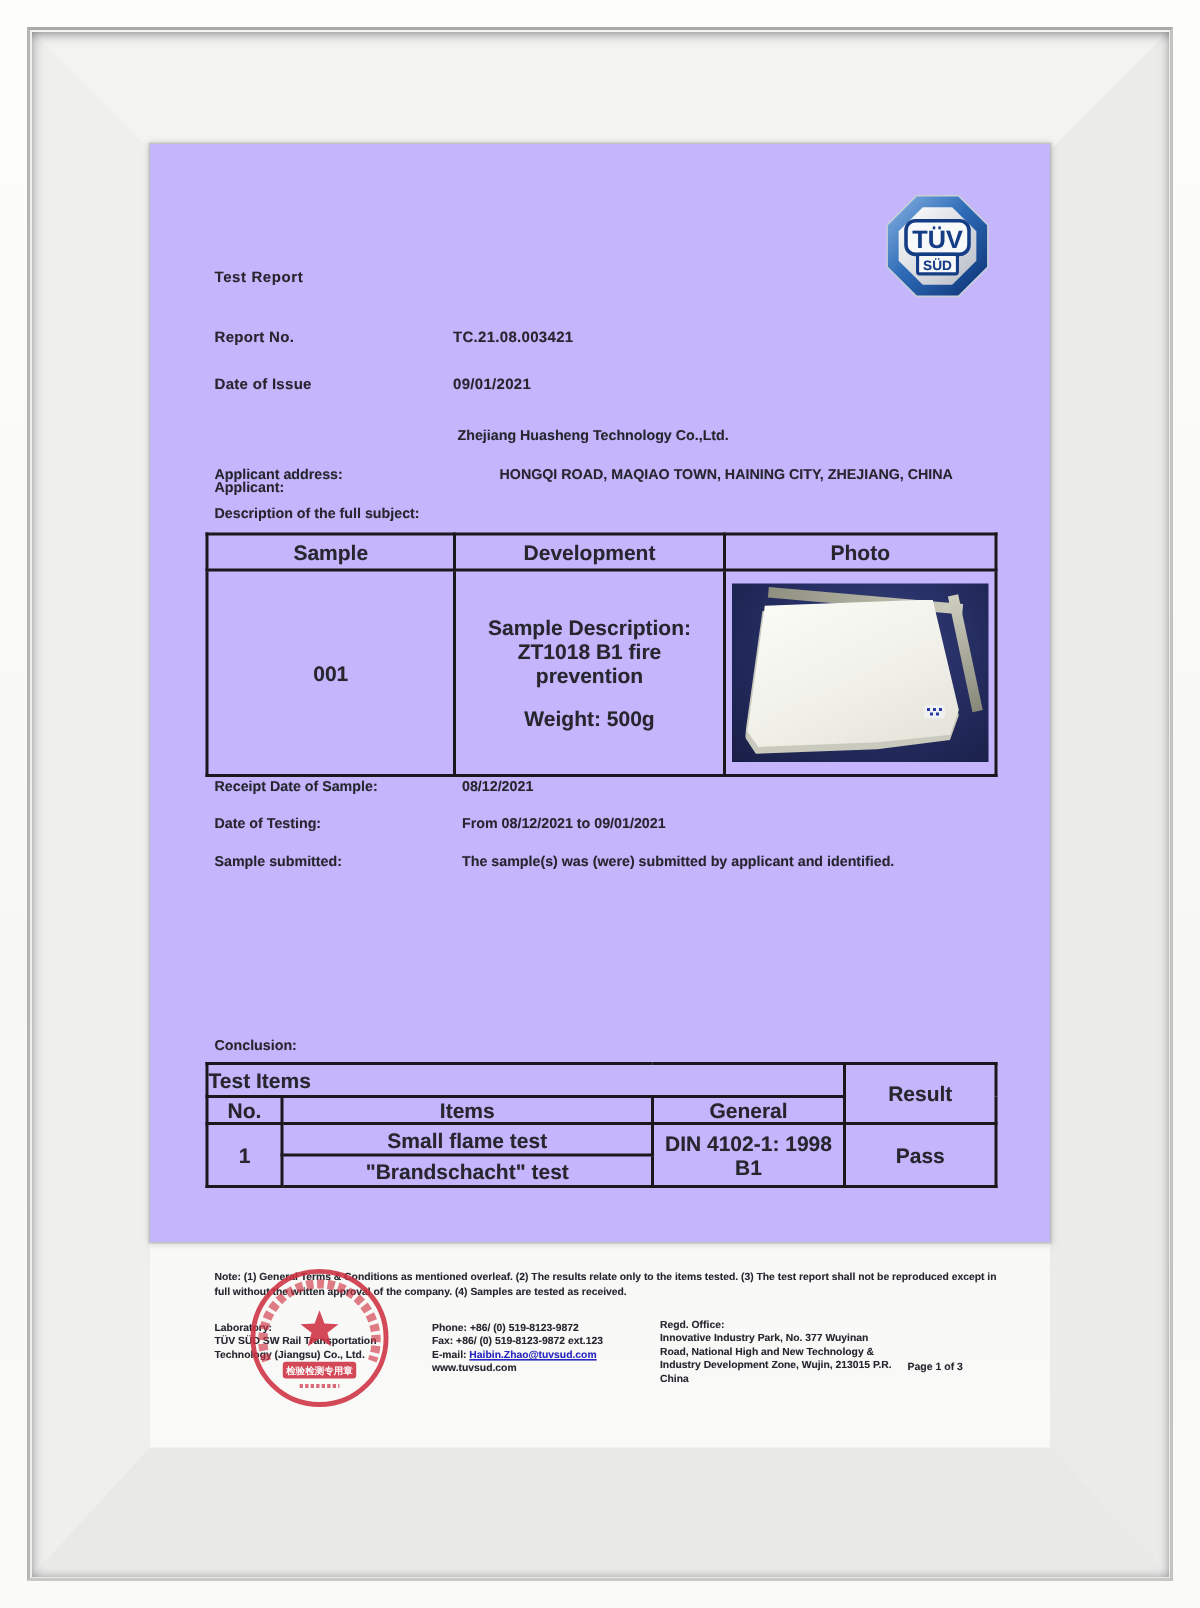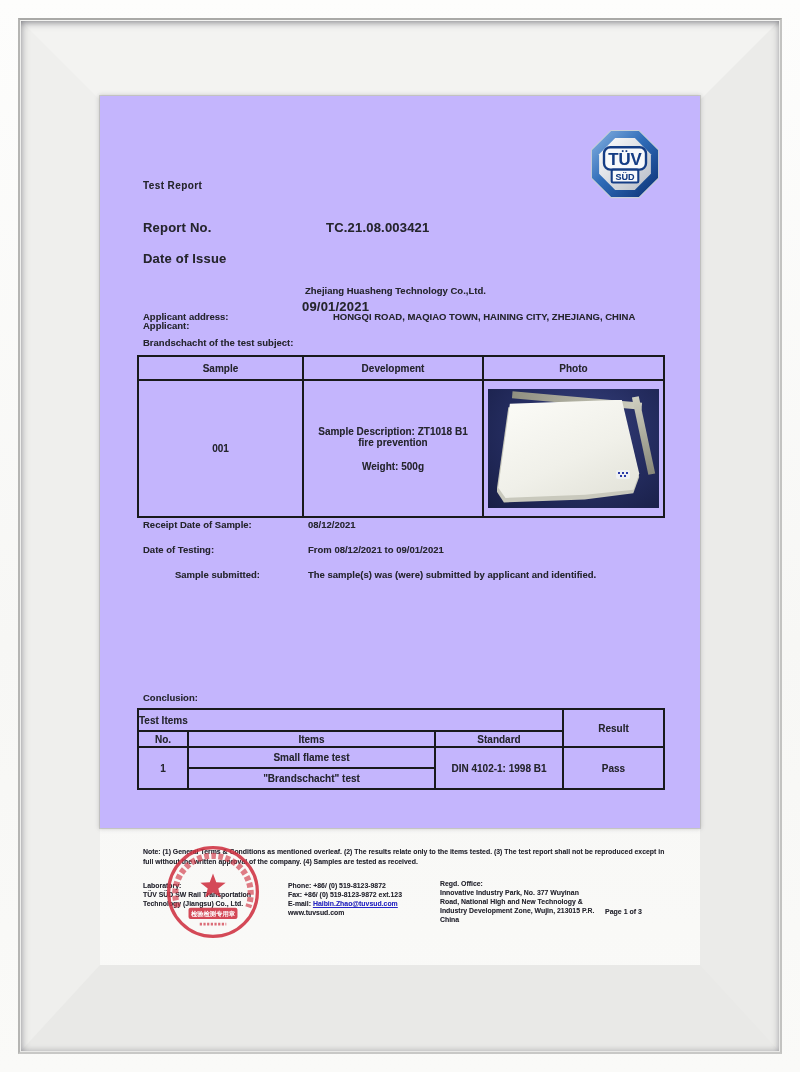--- a/index.html
+++ b/index.html
@@ -27,28 +27,28 @@
   }
   
   .doc {
     position:absolute; left:100px; top:96px; width:600px; height:732px;
     background:#c4b5fd;
     box-shadow: 0 0 0 1px rgba(175,175,173,0.55), 0 0 4px 1px rgba(120,120,125,0.35);
   }
   .doc * { text-shadow: 0 0 0.5px rgba(40,40,90,0.30); }
   .abs { position:absolute; white-space:nowrap; }
   .title { font-size:10px; letter-spacing:0.4px; }
-  .big { font-size:13px; letter-spacing:0.2px; }
+  .big { font-size:10px; letter-spacing:0.2px; }
   .small { font-size:9.5px; }
   
   .logo { position:absolute; left:488px; top:33px; width:74px; height:70px; }
   .logo text { font-family:"Liberation Sans", sans-serif; }
   
   table { border-collapse:collapse; table-layout:fixed; position:absolute; }
-  td { border:2px solid #19191c; font-size:10px; text-align:center; vertical-align:middle; padding:0; }
+  td { border:2px solid #19191c; font-size:14px; text-align:center; vertical-align:middle; padding:0; }
   .sample-table { left:37px; top:259px; width:526px; }
   .sample-table .th-row td { height:22px; }
   .sample-table .body-row td { height:127px; }
   .desc-cell div { white-space:normal; padding:0 14px; }
   .desc-gap { margin-top:13px; }
   .photo-cell { padding:4px; }
   .photo {
     position:relative; width:100%; height:119px; overflow:hidden;
     background: radial-gradient(ellipse at 55% 35%, #37427f 0%, #242c5f 55%, #181e45 100%);
   }
@@ -102,32 +102,32 @@
     <polygon points="36,13 64,13 87,36 87,64 64,87 36,87 13,64 13,36" fill="url(#lgIn)"></polygon>
     <rect x="20" y="26" width="60" height="32" rx="9" fill="#f7f9fb" stroke="#143d85" stroke-width="3.4"></rect>
     <text x="50" y="51.5" font-size="24" text-anchor="middle" fill="#143d85" font-weight="bold">TÜV</text>
     <rect x="31" y="58" width="38" height="18.5" rx="2" fill="#f7f9fb" stroke="#143d85" stroke-width="3"></rect>
     <text x="50" y="72.5" font-size="13" text-anchor="middle" fill="#143d85" font-weight="bold">SÜD</text>
   </svg>
 
   <div class="abs title" style="left:43px; top:84px;">Test Report</div>
 
   <div class="abs big" style="left:43px; top:124px;">Report No.</div>
-  <div class="abs big" style="left:202px; top:124px;margin-left:24px;">TC.21.08.003421</div>
+  <div class="abs big" style="left:202px; top:124px;">TC.21.08.003421</div>
 
   <div class="abs big" style="left:43px; top:155px;">Date of Issue</div>
-  <div class="abs big" style="left:202px; top:155px;margin-top:48px;">09/01/2021</div>
+  <div class="abs big" style="left:202px; top:155px;">09/01/2021</div>
 
   <div class="abs small" style="left:43px; top:189px;margin-top:35px;">Applicant:</div>
   <div class="abs small" style="left:205px; top:189px;">Zhejiang Huasheng Technology Co.,Ltd.</div>
 
   <div class="abs small" style="left:43px; top:215px;">Applicant address:</div>
   <div class="abs small" style="left:205px; top:215px;padding-left:28px;">HONGQI ROAD, MAQIAO TOWN, HAINING CITY, ZHEJIANG, CHINA</div>
 
-  <div class="abs small" style="left:43px; top:241px;">Brandschacht of the test subject:</div>
+  <div class="abs small" style="left:43px; top:241px;">Description of the full subject:</div>
 
   <table class="sample-table">
     <colgroup>
         <col style="width:165px">
         <col style="width:180px">
         <col style="width:181px">
       </colgroup>
     <tbody>
         <tr class="th-row">
       <td>Sample</td>
@@ -152,41 +152,41 @@
     </tr>
   </tbody>
     </table>
 
   <div class="abs small" style="left:43px; top:423px;">Receipt Date of Sample:</div>
   <div class="abs small" style="left:208px; top:423px;">08/12/2021</div>
 
   <div class="abs small" style="left:43px; top:448px;">Date of Testing:</div>
   <div class="abs small" style="left:208px; top:448px;text-align:right;">From 08/12/2021 to 09/01/2021</div>
 
-  <div class="abs small" style="left:43px; top:473px;margin-left:32px;">Sample submitted:</div>
+  <div class="abs small" style="left:43px; top:473px;">Sample submitted:</div>
   <div class="abs small" style="left:208px; top:473px;">The sample(s) was (were) submitted by applicant and identified.</div>
 
   <div class="abs small" style="left:43px; top:596px;">Conclusion:</div>
 
   <table class="conc-table">
     <colgroup>
         <col style="width:50px">
         <col style="width:247px">
         <col style="width:128px">
         <col style="width:101px">
       </colgroup>
     <tbody>
         <tr class="r1">
       <td colspan="3" class="cell-left">Test Items</td>
       <td rowspan="2">Result</td>
     </tr>
     <tr class="r2">
       <td>No.</td>
       <td>Items</td>
-      <td>Standard</td>
+      <td>General</td>
     </tr>
     <tr class="r3">
       <td rowspan="2">1</td>
       <td>Small flame test</td>
       <td rowspan="2">DIN 4102-1: 1998 B1</td>
       <td rowspan="2">Pass</td>
     </tr>
     <tr class="r4">
       <td>"Brandschacht" test</td>
     </tr>

